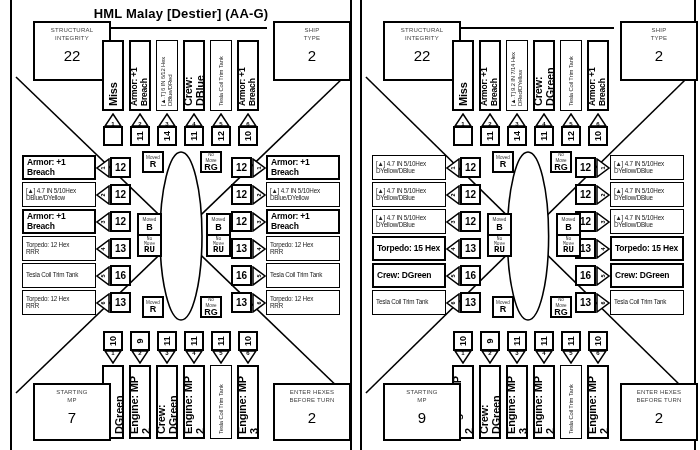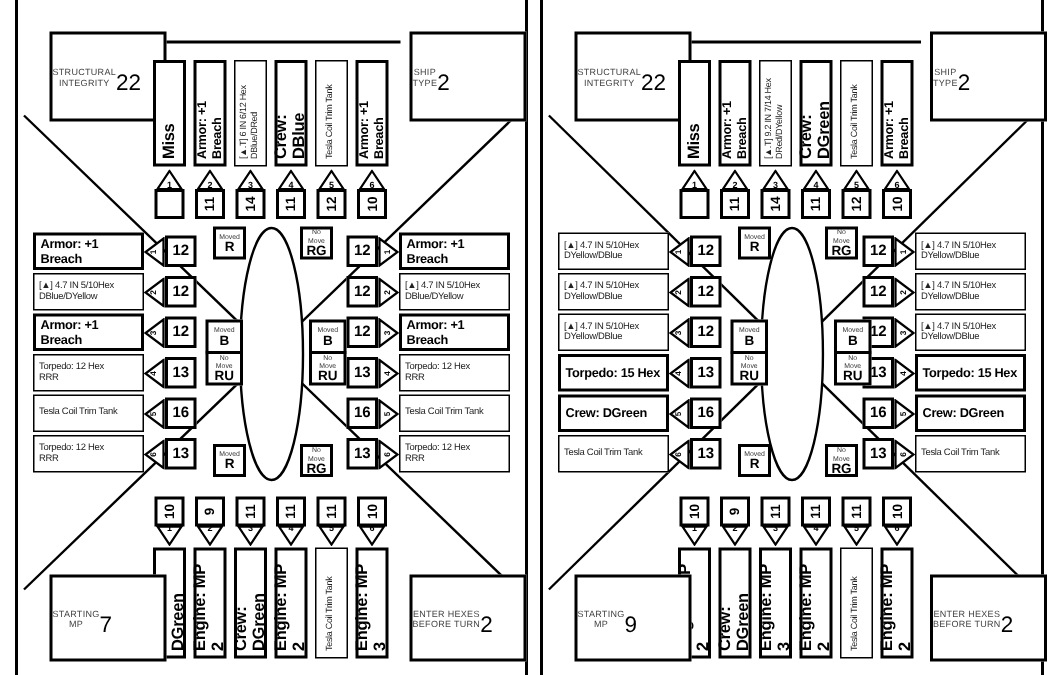--- a/index.html
+++ b/index.html
@@ -10,21 +10,21 @@
         border-left-width:2px;border-right-width:2px;}
   .card-bg{position:absolute;left:0;top:0;width:100%;height:100%;}
   .card-bg line{stroke:#000;stroke-width:1.6;}
   .card-bg ellipse{fill:#fff;stroke:#000;stroke-width:1.6;}
   .title{position:absolute;top:6px;left:0;width:100%;text-align:center;
          font-size:13px;font-weight:700;letter-spacing:.2px;}
   .title-rule{position:absolute;top:27px;left:50%;transform:translateX(-50%);
          width:172px;height:2px;background:#000;}
   
   .cbox{position:absolute;width:78px;height:60px;border:2px solid #000;background:#fff;
-        display:flex;flex-direction:row;align-items:center;padding-top:4px;}
+        display:flex;flex-direction:column;align-items:center;padding-top:4px;}
   .cbox-label{font-size:6px;color:#444;text-align:center;white-space:pre-line;line-height:1.25;
         letter-spacing:.2px;}
   .cbox-value{font-size:15px;font-weight:500;margin-top:5px;}
   
   .vbox{position:relative;width:22px;background:#fff;border:2.4px solid #000;}
   .vbox[data-style="sm"]{border-width:1.3px;}
   .vbox-top{height:71px;}
   .vbox-bot{height:74px;}
   .vtext{position:absolute;top:50%;left:50%;transform:translate(-50%,-50%) rotate(-90deg);
          text-align:left;white-space:pre-line;line-height:1.12;padding-left:1px;}
@@ -68,36 +68,37 @@
   .left-slots{left:10px;}
   .right-slots{right:10px;}
   .hrow{display:flex;align-items:center;height:25px;}
   
   .mvbox{position:absolute;width:22px;height:22px;background:#fff;border:2px solid #000;
          display:flex;flex-direction:column;align-items:center;justify-content:center;}
   .mvstack{position:absolute;display:flex;flex-direction:column;}
   .mvstack .mvbox2{position:relative;width:25px;height:23px;background:#fff;
          border:2px solid #000;display:flex;flex-direction:column;align-items:center;
          justify-content:center;}
-  .mvstack .mvbox2 + .mvbox2{margin-top:-2px;}
+  .mvstack .mvbox2 + .mvbox2{margin-top:-2px;font-family:Liberation Mono, monospace;}
   .mv-label{font-size:4.6px;color:#333;white-space:pre-line;text-align:center;line-height:1.1;}
   .mv-value{font-size:9px;font-weight:700;line-height:1;}
 </style>
 </head>
 <body>
 
 <div class="sheet">
 
   <div class="card" style="left:10px;width:342px;">
     <svg class="card-bg" viewBox="0 0 338 450" preserveAspectRatio="none">
       <line x1="4" y1="77" x2="332" y2="393"></line>
       <line x1="332" y1="77" x2="4" y2="393"></line>
       <ellipse cx="169" cy="236" rx="21" ry="84"></ellipse>
     </svg>
 
+    <div class="title">HML Malay [Destier] (AA-G)</div>
     <div class="title-rule"></div>
 
     <div class="cbox" style="left:21px;top:21px;">
       <div class="cbox-label">STRUCTURAL
 INTEGRITY</div>
       <div class="cbox-value">22</div>
     </div>
     <div class="cbox" style="left:261px;top:21px;">
       <div class="cbox-label">SHIP
 TYPE</div>

